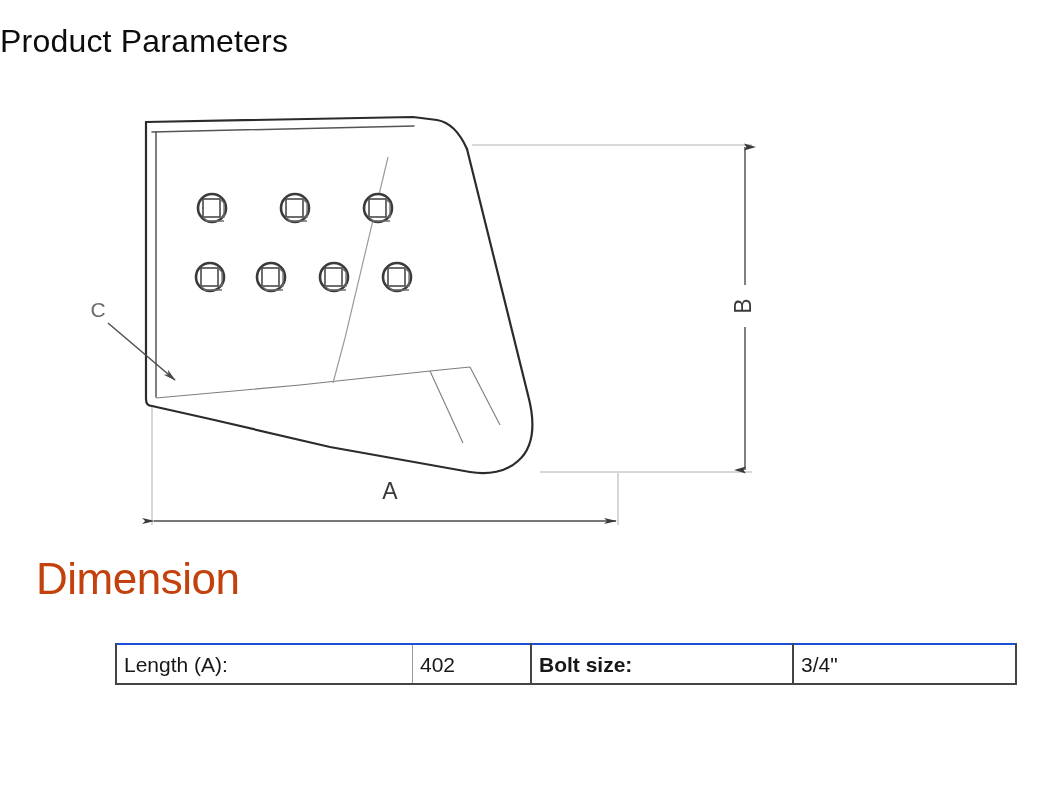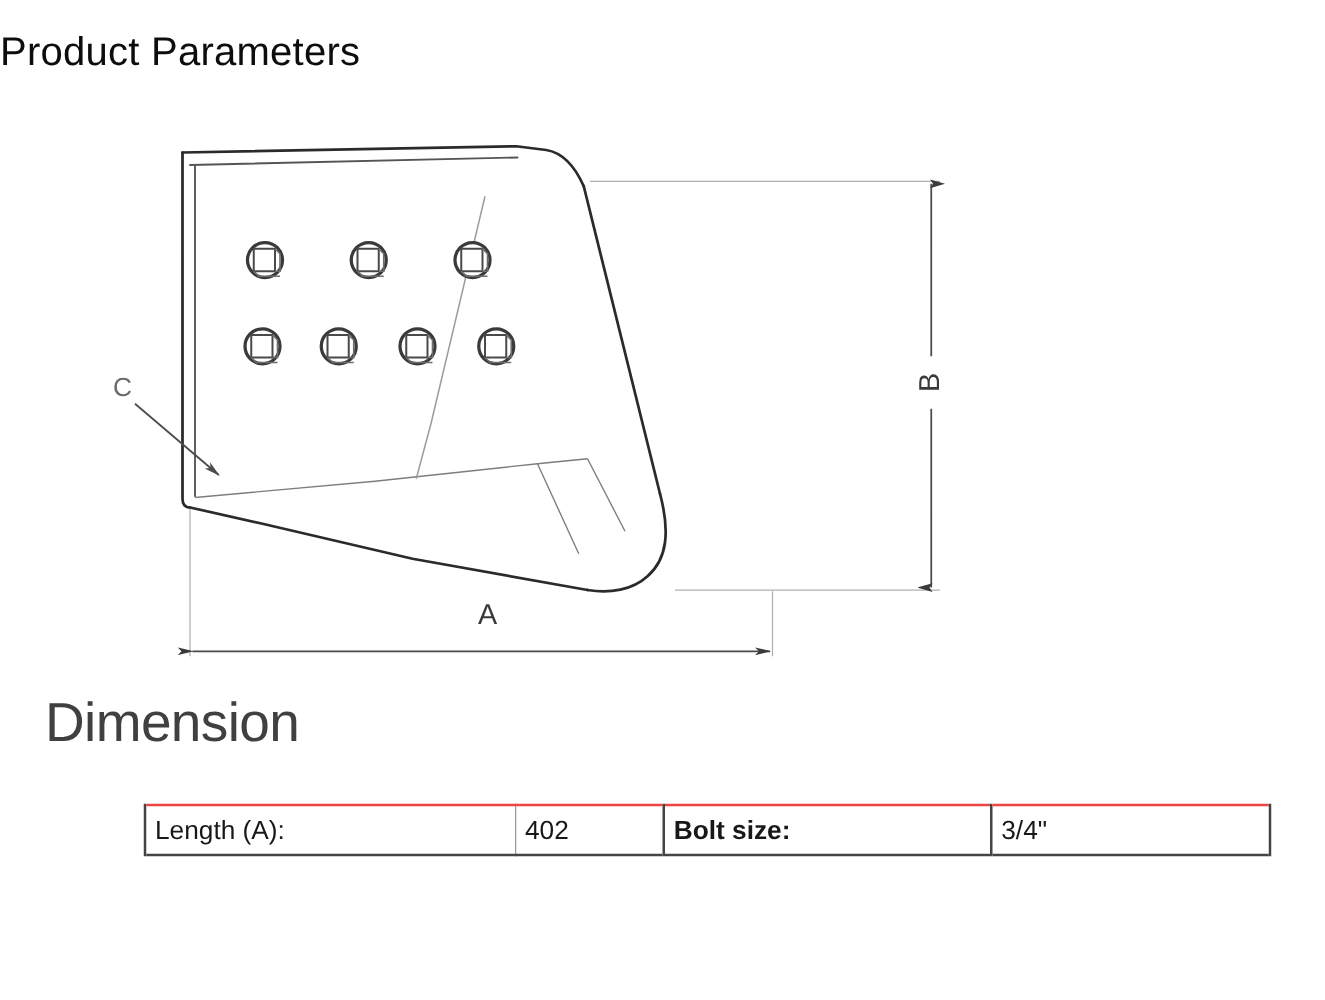--- a/index.html
+++ b/index.html
@@ -44,38 +44,38 @@
     height: 450px;
   }
 
   
   #dimension-heading {
     position: absolute;
     left: 36px;
     top: 555px;
     font-size: 44px;
     font-weight: 400;
-    color: #404040;
+    color: #c2410c;
     line-height: 1.1;
     letter-spacing: -0.5px;
     white-space: nowrap;
   }
 
   
   #spec-table-wrap {
     position: absolute;
     left: 115px;
     top: 643px;
     width: 865px;
   }
   table.spec-table {
     border-collapse: collapse;
     table-layout: fixed;
     width: 865px;
-    border-top: 2px solid #ef4444;
+    border-top: 2px solid #1d4ed8;
     border-bottom: 2px solid #444;
   }
   table.spec-table td {
     border: 1px solid #9a9a9a;
     font-size: 21px;
     color: #181818;
     height: 38px;
     padding: 0 0 0 7px;
     vertical-align: middle;
     line-height: 1;

